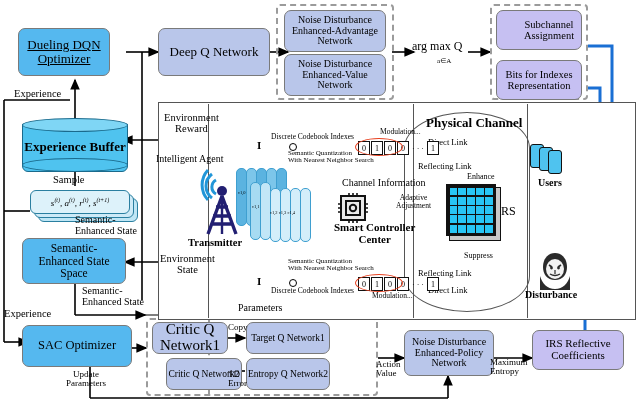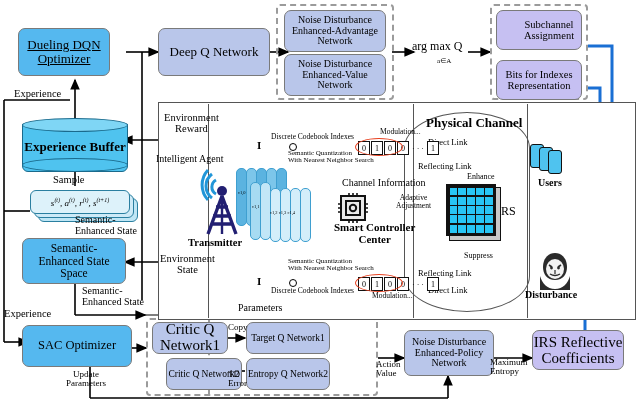--- a/index.html
+++ b/index.html
@@ -211,21 +211,21 @@
   <div class="abs box peri" style="left:246px;top:358px;width:84px;height:32px;font-size:9.5px;">
     <span>Entropy Q Network2</span>
   </div>
 
   <div class="abs box peri" style="left:404px;top:330px;width:90px;height:46px;font-size:10px;">
     <span style="white-space:pre-line;">Noise Disturbance
 Enhanced-Policy
 Network</span>
   </div>
 
-  <div class="abs box purple" style="left:532px;top:330px;width:92px;height:40px;font-size:15px;">
+  <div class="abs box purple" style="left:532px;top:330px;width:92px;height:40px;font-size:11px;">
     <span style="white-space:pre-line;">IRS Reflective
 Coefficients</span>
   </div>
 
   <div class="lbl" style="left:14px;top:88px;font-size:10.5px;">Experience</div>
   <div class="lbl" style="left:4px;top:308px;font-size:10.5px;">Experience</div>
   <div class="lbl" style="left:53px;top:174px;font-size:10.5px;">Sample</div>
 
   <div class="lbl" style="left:412px;top:40px;font-size:12px;">
     <span>arg max Q</span><br>

